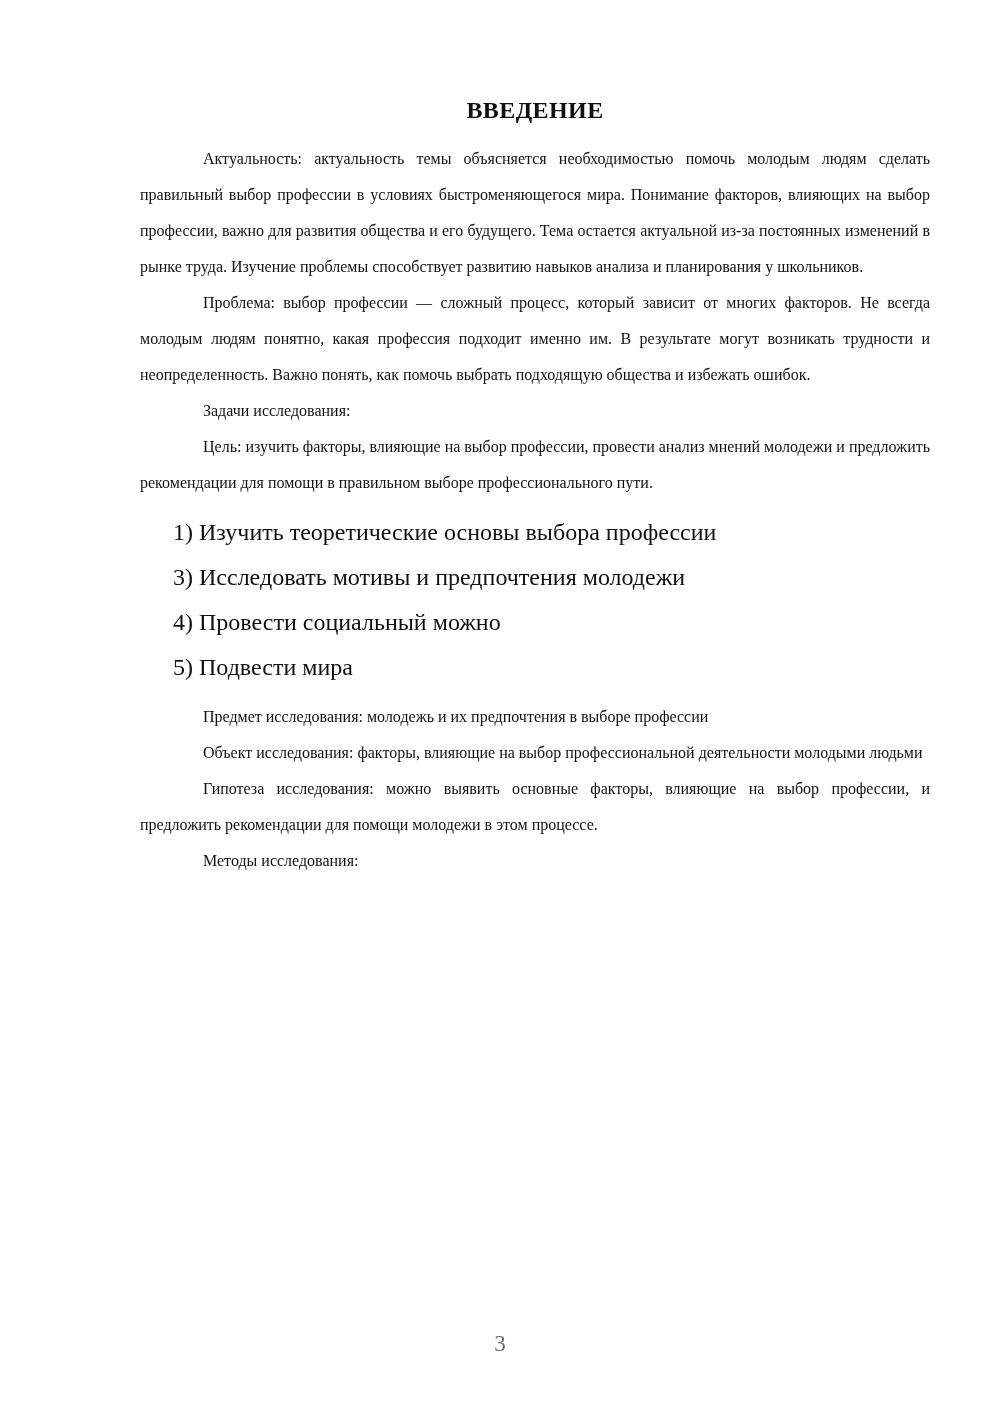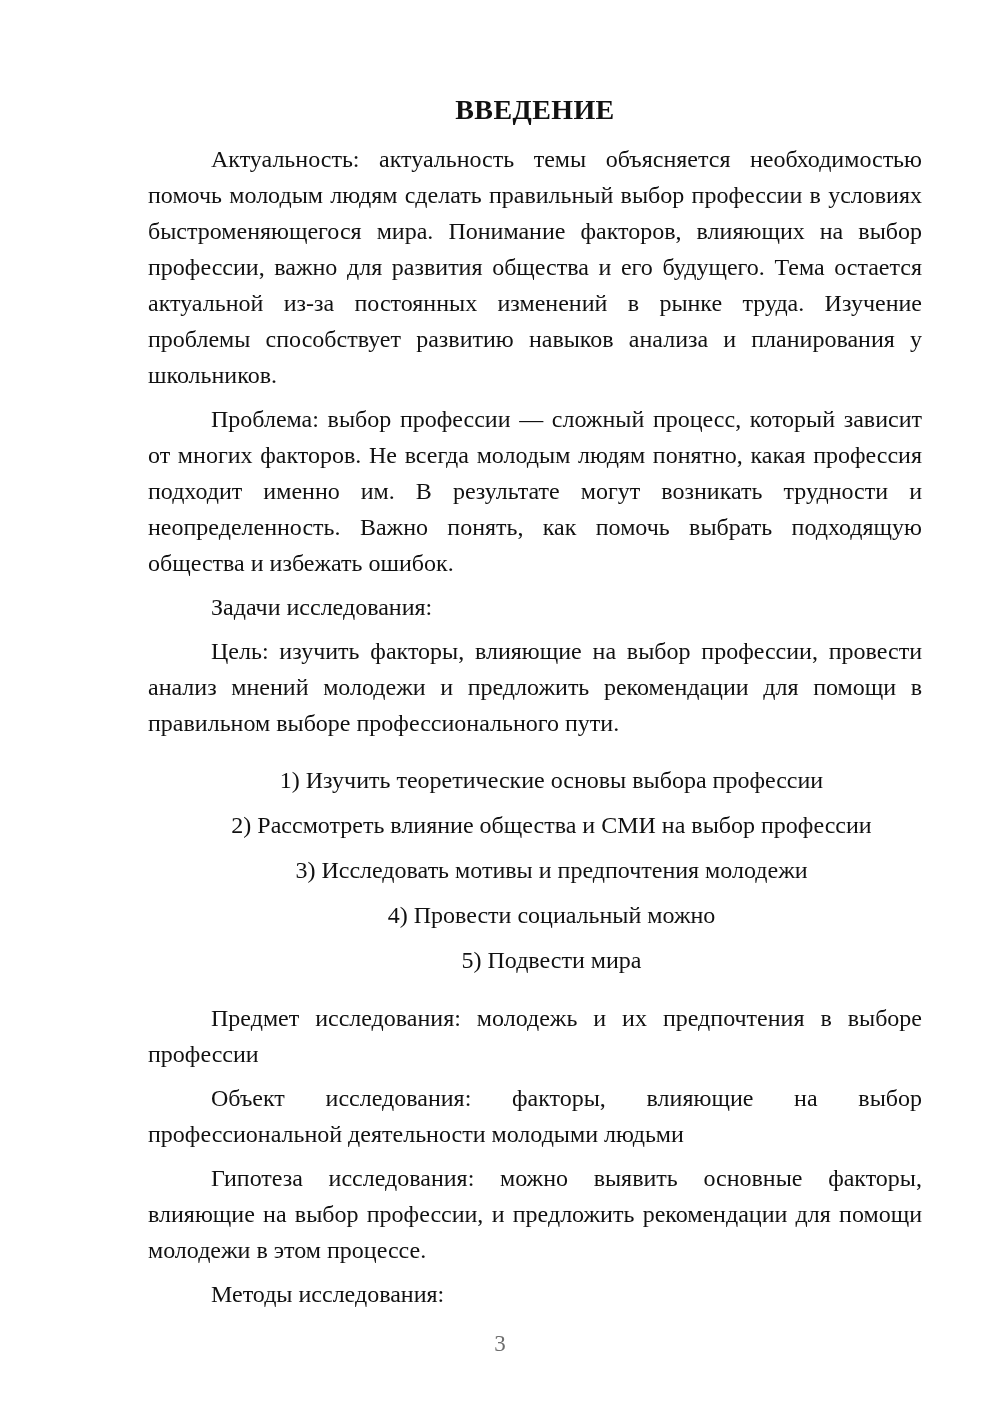--- a/index.html
+++ b/index.html
@@ -22,54 +22,54 @@
   .content {
     position: absolute;
     left: 140px;
     top: 0;
     width: 790px;
   }
 
   .doc-title {
     margin: 0;
     padding: 0;
-    font-size: 28px;
+    font-size: 24px;
     font-weight: bold;
     text-align: center;
     letter-spacing: 0.4px;
     padding-top: 95px;
     line-height: 30px;
   }
 
   .body-block {
     margin-top: 16px;
   }
 
   p.para {
-    margin: 8px;
+    margin: 0;
     padding: 0;
-    font-size: 24px;
+    font-size: 16px;
     line-height: 36px;
     text-align: justify;
     text-justify: inter-word;
     text-indent: 63px;
     hyphens: none;
   }
 
   ol.task-list {
     margin: 0;
     padding: 0;
     list-style: none;
   }
 
   ol.task-list li {
     font-size: 24px;
     line-height: 45px;
     text-indent: 33px;
-    text-align: center;
+    text-align: left;
     margin: 0;
     padding: 0;
   }
 
   .list-spacer-top {
     height: 9px;
   }
 
   .list-spacer-bottom {
     height: 9px;
@@ -106,24 +106,20 @@
       <p class="para">Цель: изучить факторы, влияющие на выбор профессии, провести анализ мнений молодежи и предложить рекомендации для помощи в правильном выборе профессионального пути.</p>
 
       <div class="list-spacer-top"></div>
 
       <ol class="task-list">
         <li>
           <span>1) </span>
           <span>Изучить теоретические основы выбора профессии</span>
         </li>
         <li>
-          <span>2) </span>
-          <span>Рассмотреть влияние общества и СМИ на выбор профессии</span>
-        </li>
-        <li>
           <span>3) </span>
           <span>Исследовать мотивы и предпочтения молодежи</span>
         </li>
         <li>
           <span>4) </span>
           <span>Провести социальный можно</span>
         </li>
         <li>
           <span>5) </span>
           <span>Подвести мира</span>

